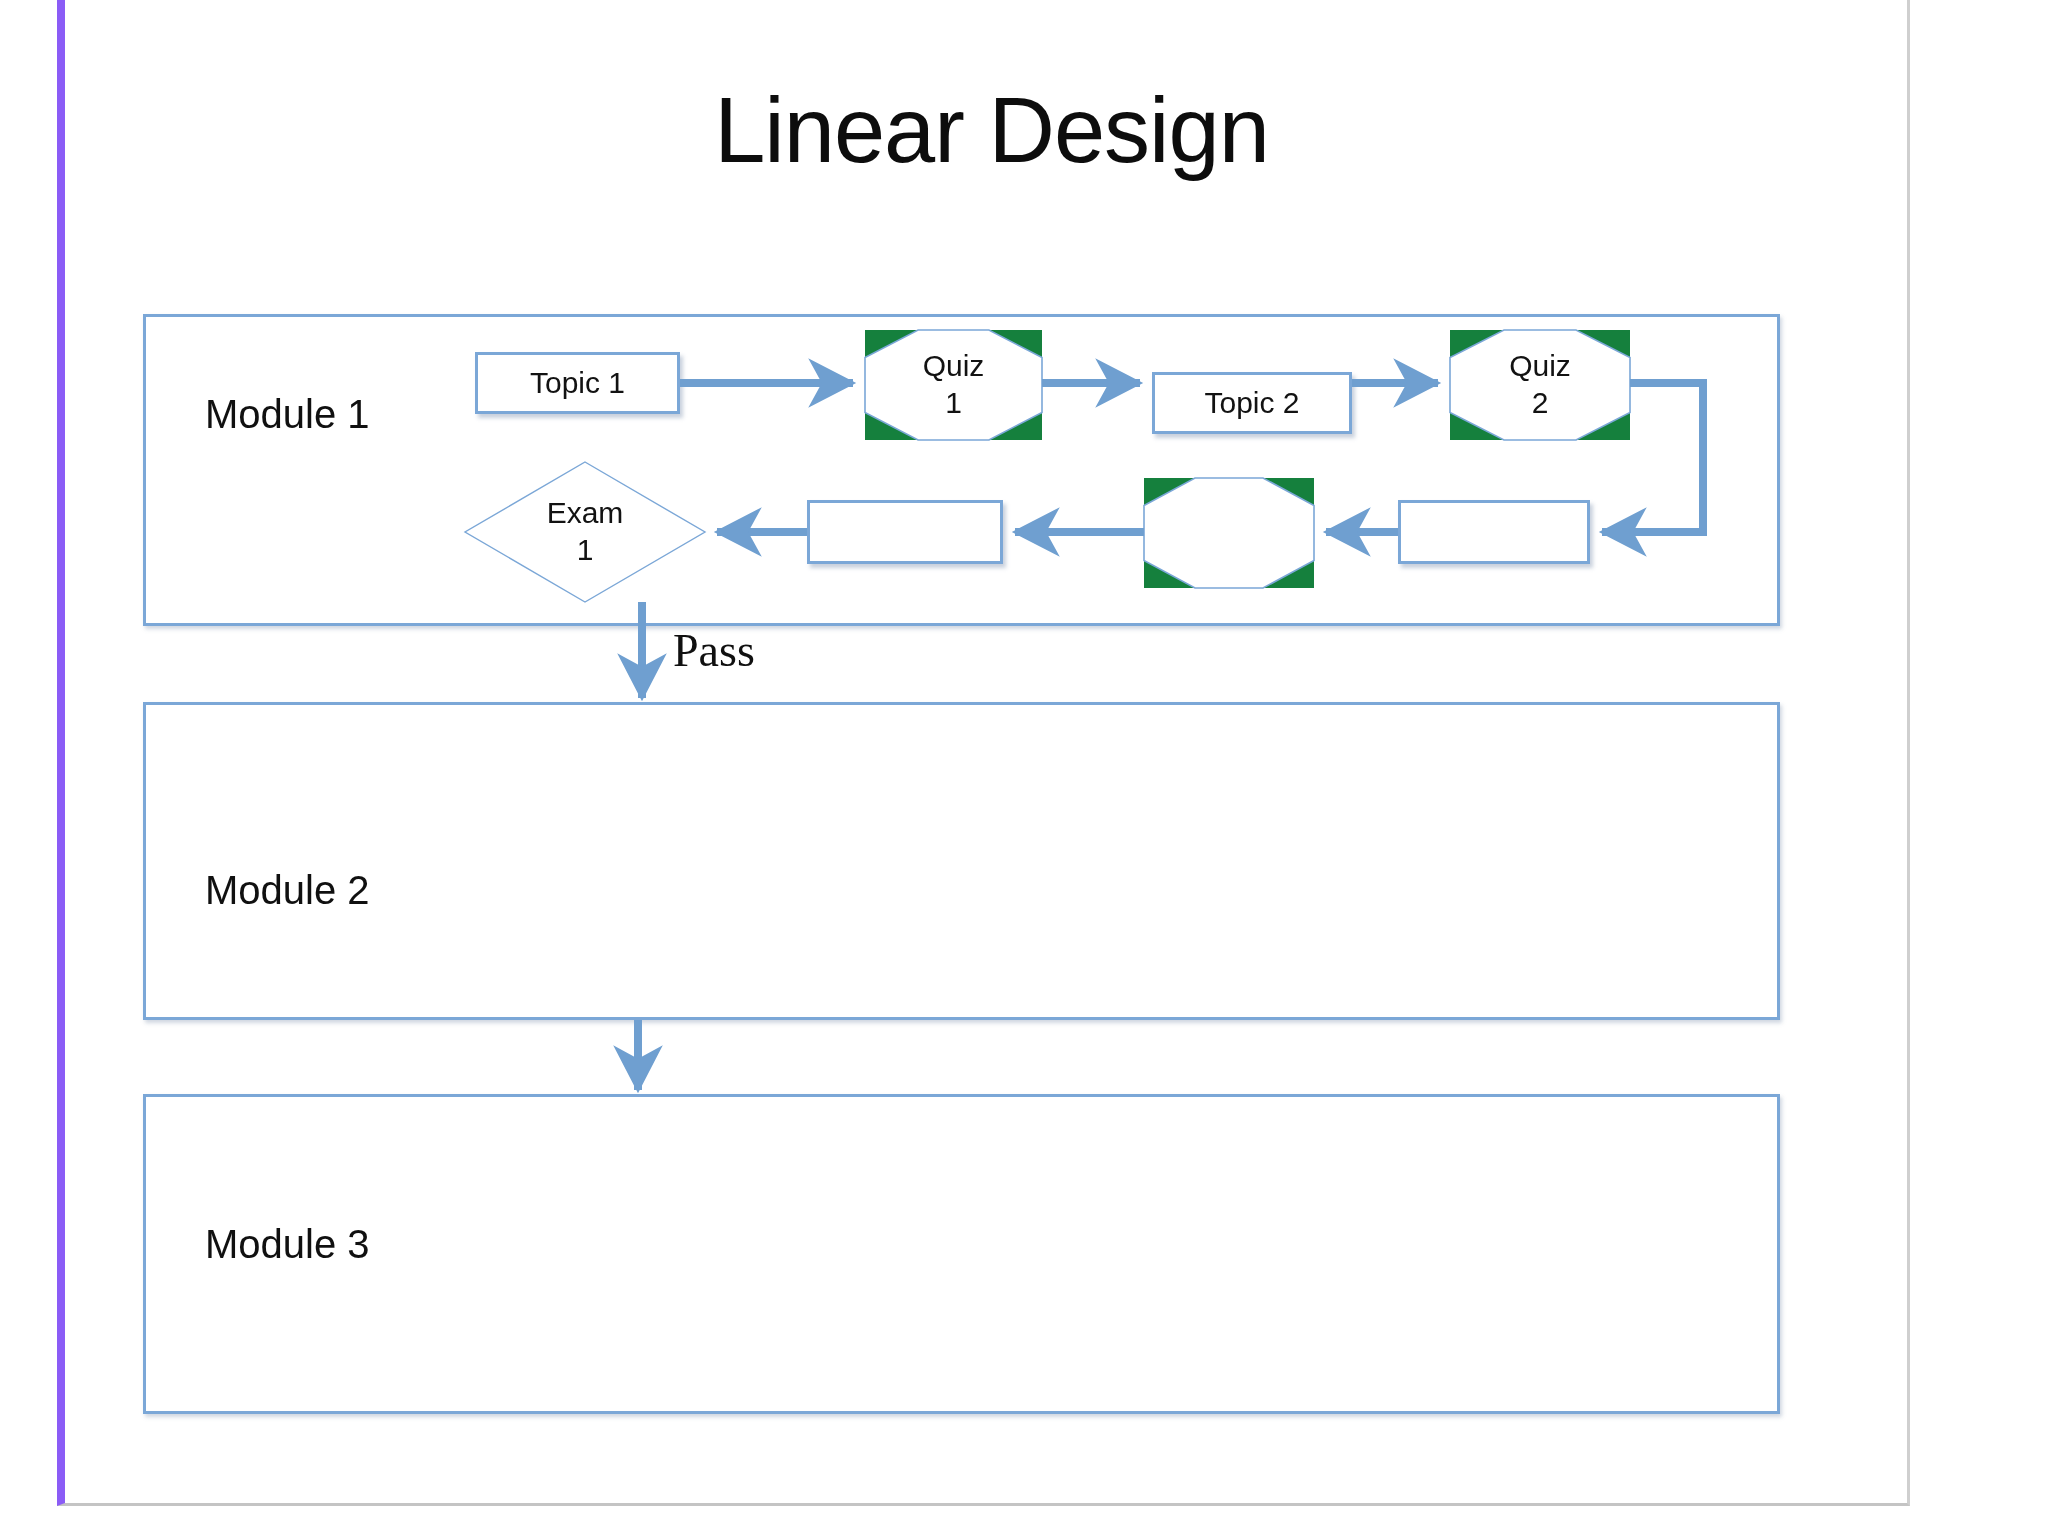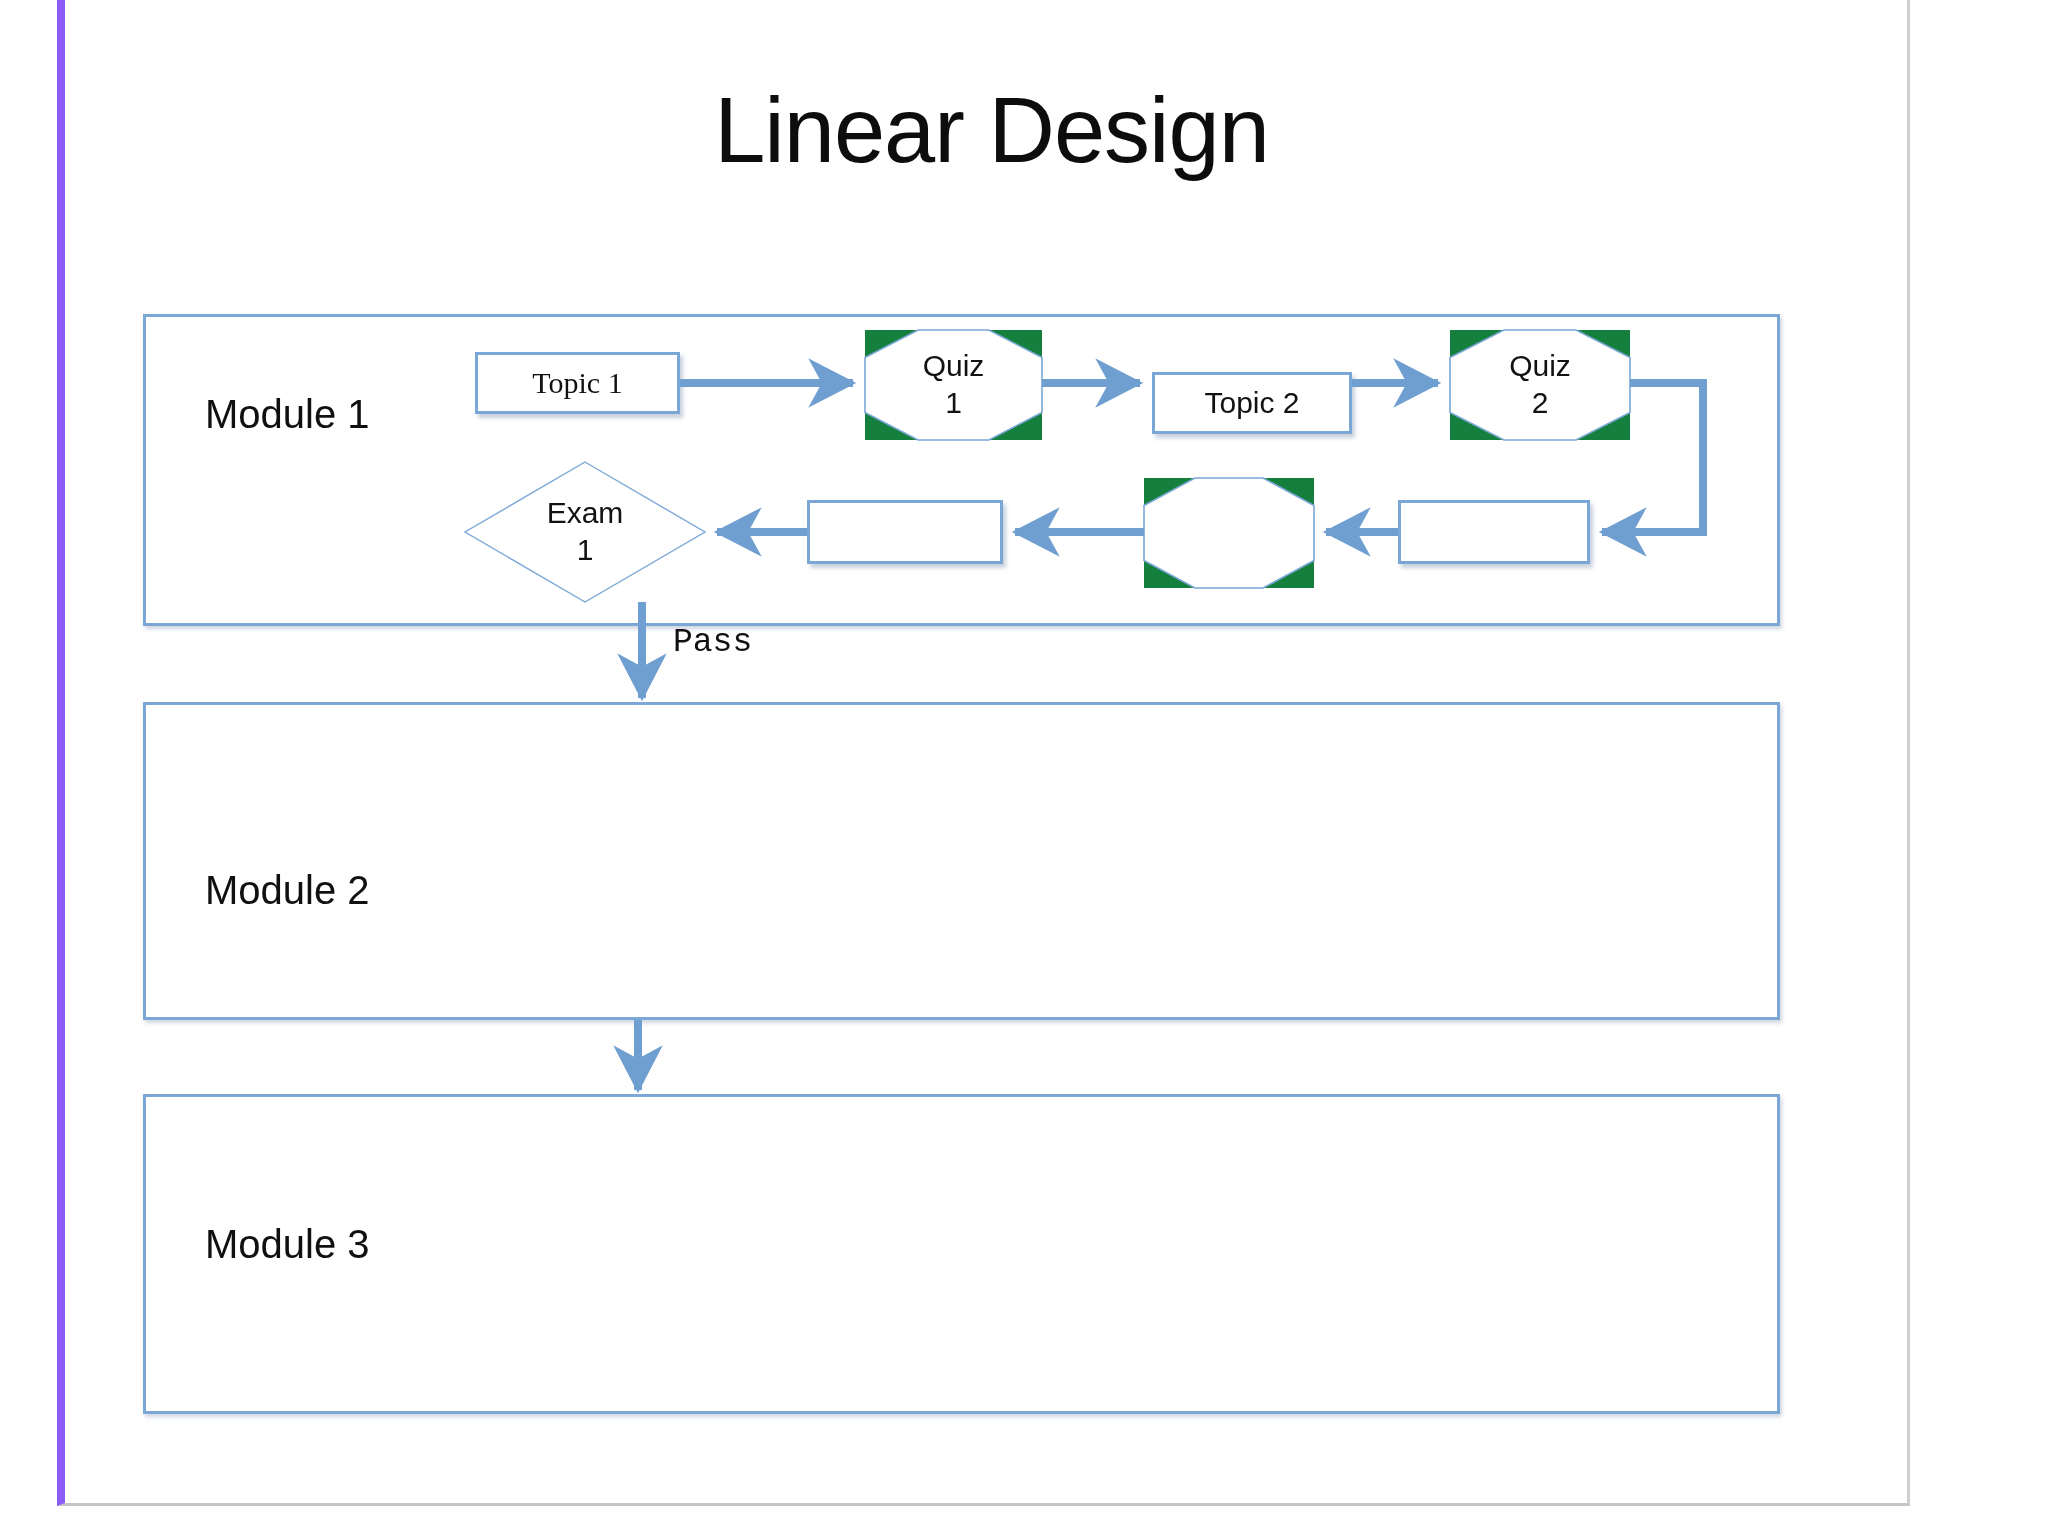--- a/index.html
+++ b/index.html
@@ -123,42 +123,42 @@
     height: 1536px;
     pointer-events: none;
     z-index: 5;
   }
 
   
   #pass-label {
     position: absolute;
     left: 608px;
     top: 624px;
-    font-size: 33px;
+    font-size: 46px;
     color: #101010;
     z-index: 7;
-    font-family: Liberation Mono, monospace;
+    font-family: Liberation Serif, serif;
   }
 </style>
 </head>
 <body>
 
 <div id="slide-frame">
 
   <div id="slide-title">Linear Design</div>
 
   <div class="module-box" id="module-1-box"></div>
   <div class="module-box" id="module-2-box"></div>
   <div class="module-box" id="module-3-box"></div>
 
   <div class="module-label" id="module-1-label">Module 1</div>
   <div class="module-label" id="module-2-label">Module 2</div>
   <div class="module-label" id="module-3-label">Module 3</div>
 
-  <div class="node rect-node" id="node-topic-1" style="left:410px; top:352px; width:205px; height:62px;font-family:Liberation Serif, serif;">
+  <div class="node rect-node" id="node-topic-1" style="left:410px; top:352px; width:205px; height:62px;">
     <span class="node-text">Topic 1</span>
   </div>
 
   <div class="node octagon-node" id="node-quiz-1" style="left:800px; top:330px; width:177px; height:110px;">
     <svg viewBox="0 0 100 100" preserveAspectRatio="none">
       <polygon points="30,0 70,0 100,25 100,75 70,100 30,100 0,75 0,25" fill="#ffffff" stroke="#7ba7d7" stroke-width="1.6" vector-effect="non-scaling-stroke"></polygon>
     </svg>
     <span class="node-text">
       <span>Quiz</span><br>
       <span>1</span>

